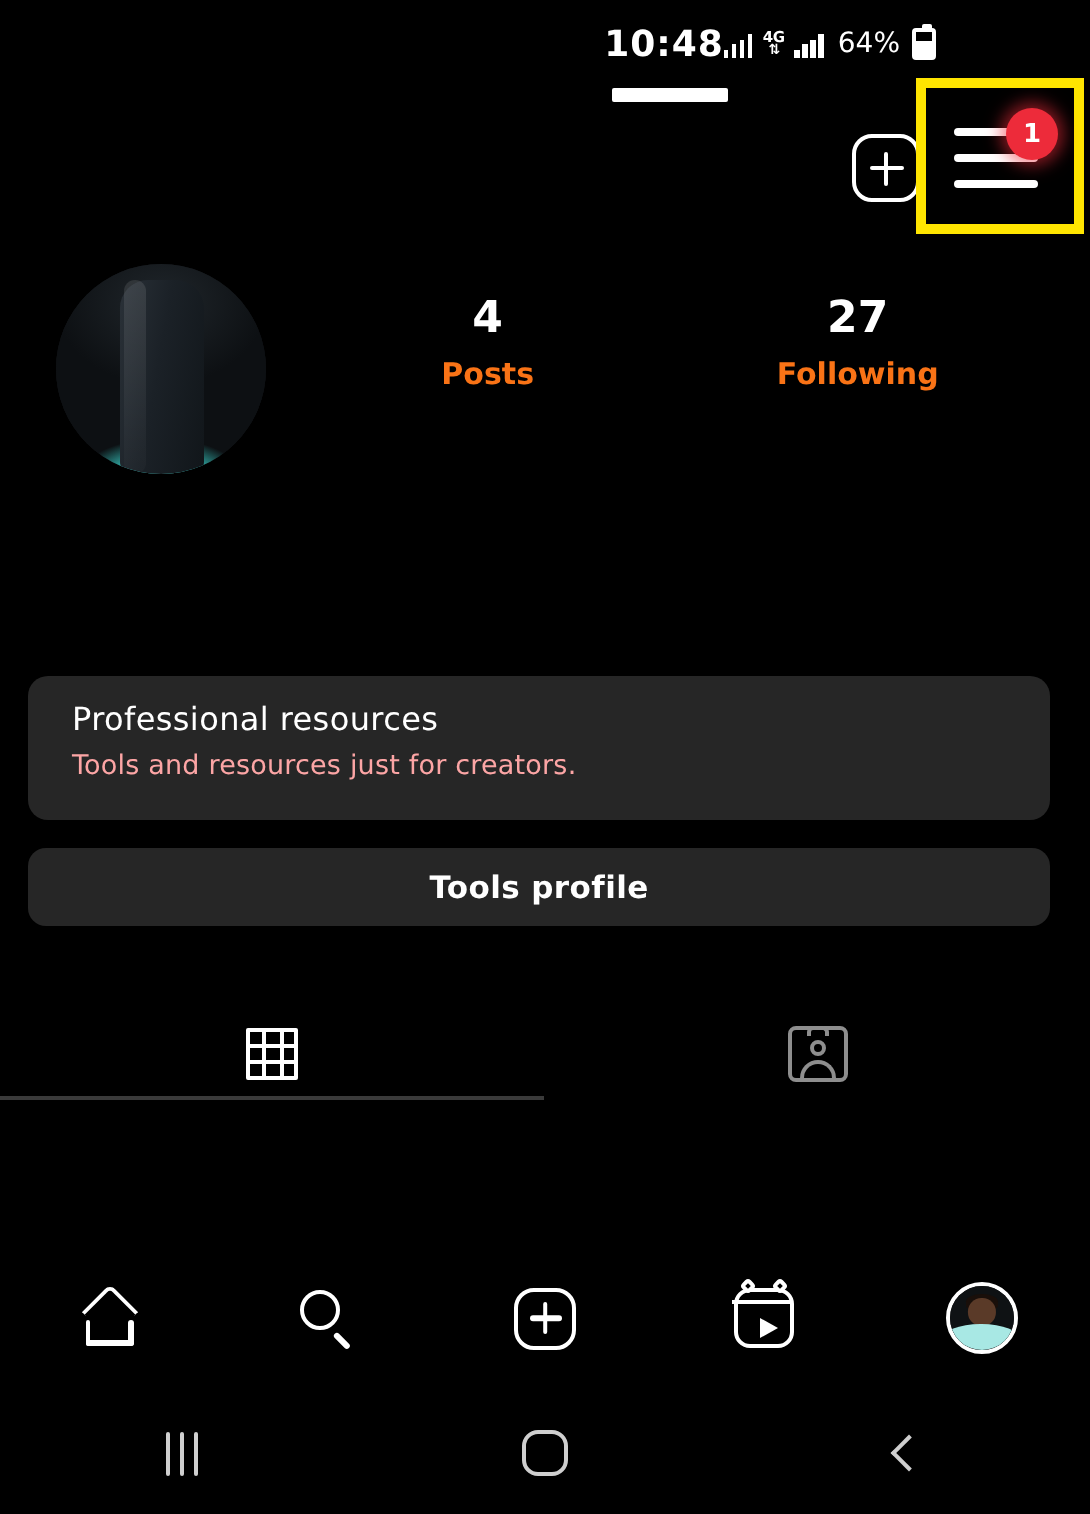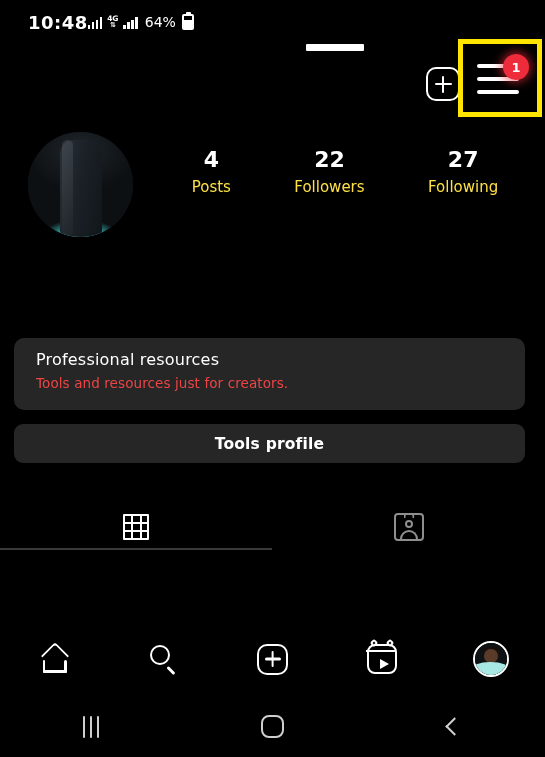--- a/index.html
+++ b/index.html
@@ -12,22 +12,22 @@
   #screen {
     position:relative;
     width:545px; height:757px;
     background:#000;
     color:#fff;
   }
 
   
   .statusbar {
     position:absolute; top:0; left:0; width:486px; height:44px;
-    display:flex; align-items:center; justify-content:flex-start;
-    padding:0 18px 0 28px;
+    display:flex; align-items:center; justify-content:flex-end;
+    padding:0 18px 0 40px;
   }
   .status-time {
     font-size:18px; font-weight:700; letter-spacing:0.5px; color:#fff;
   }
   .status-right {
     display:flex; align-items:center; gap:5px;
   }
   .sig {
     display:flex; align-items:flex-end; gap:1.5px; height:13px;
   }
@@ -135,31 +135,31 @@
     border-radius:10px;
   }
 
   .stats {
     position:absolute; left:160px; top:14px;
     width:370px;
     display:flex; justify-content:space-around; align-items:flex-start;
   }
   .stat { display:flex; flex-direction:column; align-items:center; }
   .stat-num { font-size:22px; font-weight:700; line-height:1.25; color:#fff; }
-  .stat-lbl { font-size:15px; font-weight:400; color:#fde047; margin-top:4px; }
+  .stat-lbl { font-size:15px; font-weight:700; color:#f97316; margin-top:4px; }
 
   
   .dash-card {
     position:absolute; left:14px; top:338px;
     width:511px; height:72px;
     background:#262626; border-radius:10px;
     padding:12px 0 0 22px;
   }
   .dash-title { font-size:16px; font-weight:500; color:#fff; letter-spacing:0.2px; }
-  .dash-sub { font-size:13.5px; color:#ef4444; margin-top:6px; letter-spacing:0.1px; }
+  .dash-sub { font-size:13.5px; color:#fca5a5; margin-top:6px; letter-spacing:0.1px; }
 
   
   .actions {
     position:absolute; left:14px; top:424px;
     width:511px; display:flex; gap:10px;
   }
   .action-btn {
     flex:1; height:39px;
     background:#262626; border-radius:9px;
     display:flex; align-items:center; justify-content:center;
@@ -365,24 +365,20 @@
         <div class="avatar-obj"></div>
       </div>
     </div>
 
     <div class="stats">
       <div class="stat">
         <div class="stat-num">4</div>
         <div class="stat-lbl">Posts</div>
       </div>
       <div class="stat">
-        <div class="stat-num">22</div>
-        <div class="stat-lbl">Followers</div>
-      </div>
-      <div class="stat">
         <div class="stat-num">27</div>
         <div class="stat-lbl">Following</div>
       </div>
     </div>
   </div>
 
   <div class="dash-card">
     <div class="dash-title">Professional resources</div>
     <div class="dash-sub">Tools and resources just for creators.</div>
   </div>

